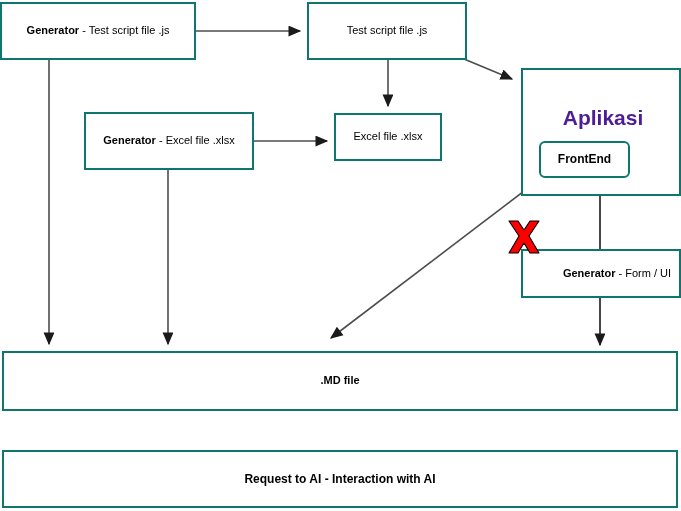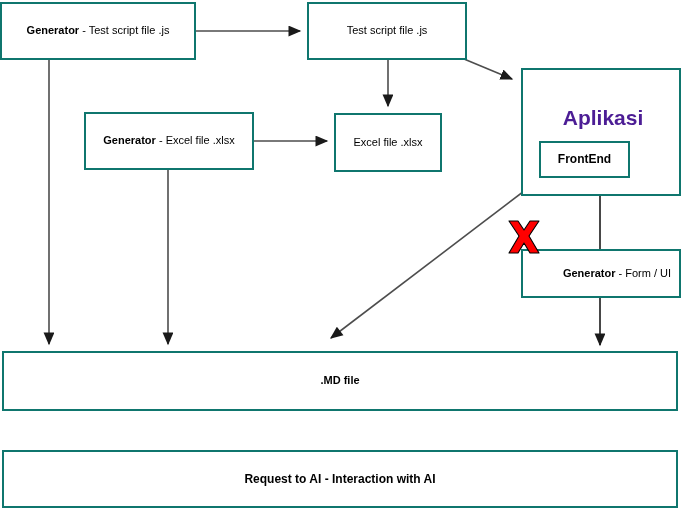--- a/index.html
+++ b/index.html
@@ -42,38 +42,38 @@
     font-weight: normal;
   }
   .node.bold .txt {
     font-weight: bold;
   }
 
   
   #n-gen-script   { left: 0px;   top: 2px;   width: 196px; height: 58px; }
   #n-test-script  { left: 307px; top: 2px;   width: 160px; height: 58px; }
   #n-gen-excel    { left: 84px;  top: 112px; width: 170px; height: 58px; }
-  #n-excel-file   { left: 334px; top: 113px; width: 108px; height: 59px; }
+  #n-excel-file   { left: 334px; top: 113px; width: 108px; height: 48px; }
 
   #n-aplikasi {
     left: 521px; top: 68px; width: 160px; height: 128px;
     display: block;
   }
   #n-aplikasi .title {
     position: absolute;
     left: 0; right: 0; top: 16px;
     text-align: center;
     font-size: 21px;
     font-weight: bold;
     color: #4c1d95;
     padding-left: 4px;
     margin-top: 20px;
   }
   #n-frontend {
-    left: 539px; top: 141px; width: 91px; height: 37px;
+    left: 539px; top: 141px; width: 91px; height: 37px; border-radius: 6px;
   }
   #n-frontend .txt { font-size: 12px; font-weight: bold; }
 
   #n-gen-form     { left: 521px; top: 249px; width: 160px; height: 49px; padding-left: 32px; }
   #n-md-file      { left: 2px;   top: 351px; width: 676px; height: 60px; }
   #n-md-file .txt { font-size: 11px; font-weight: bold; }
   #n-request-ai   { left: 2px;   top: 450px; width: 676px; height: 58px; }
   #n-request-ai .txt { font-size: 12px; font-weight: bold; }
 
   

